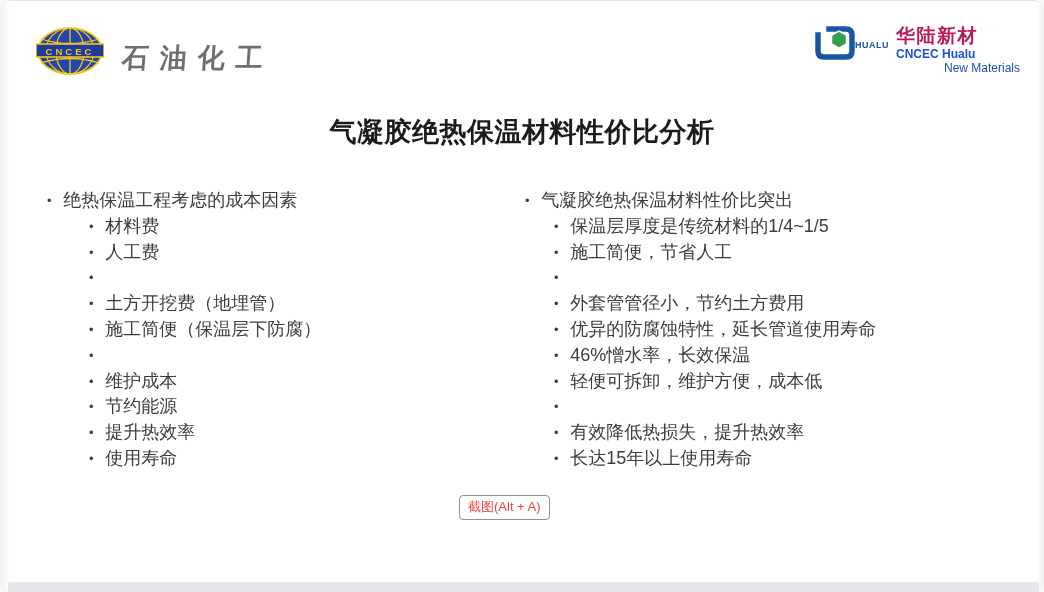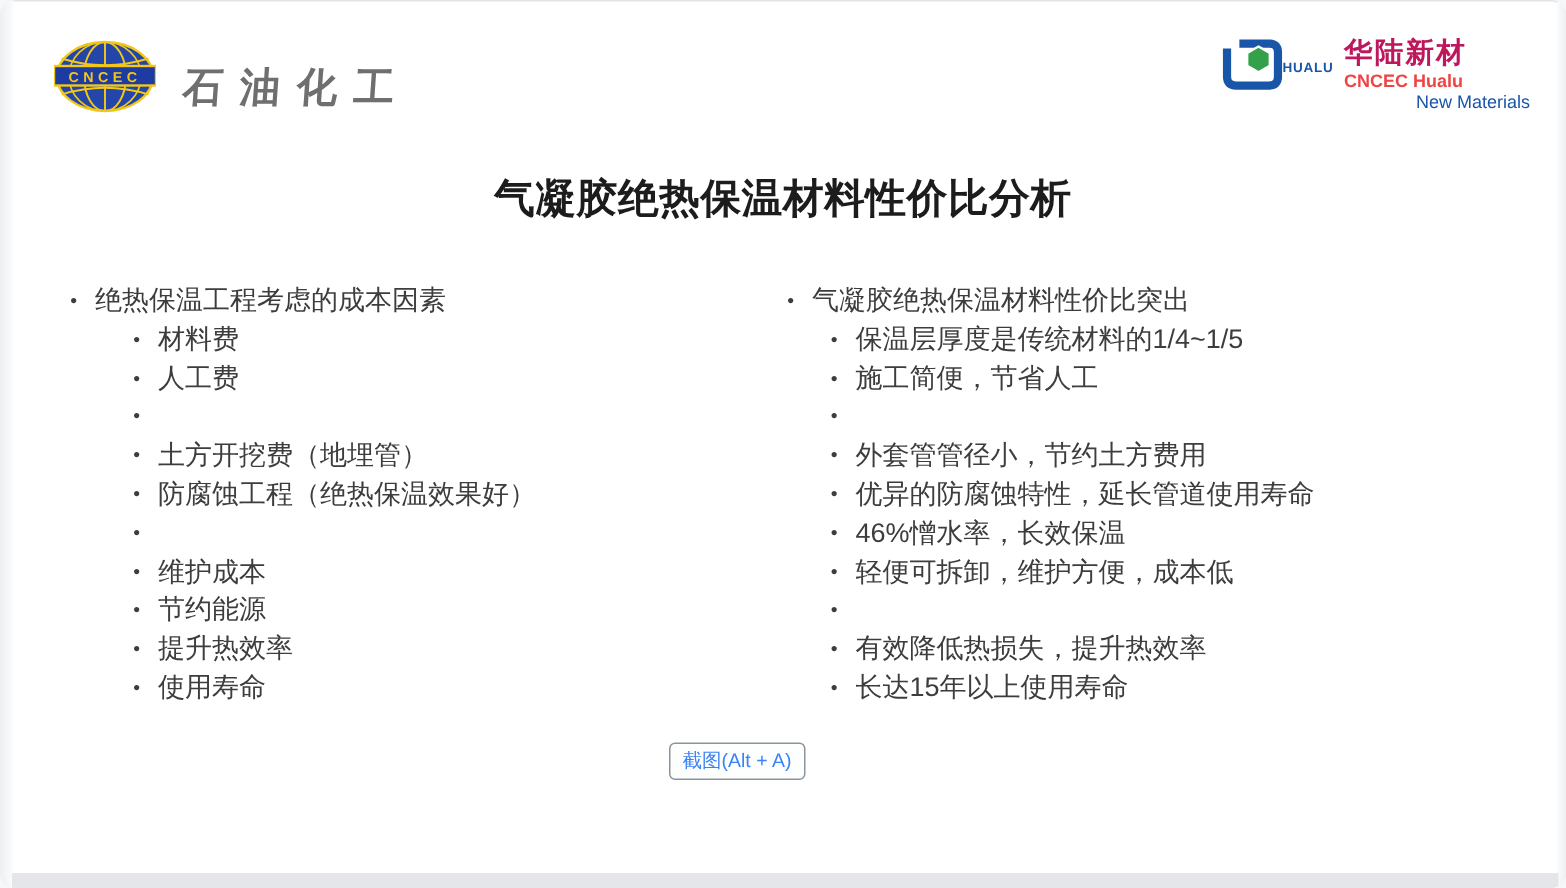--- a/index.html
+++ b/index.html
@@ -23,21 +23,21 @@
   .brand-cn{
     margin-left:18px;font-size:27px;font-weight:bold;color:#6f6f6f;
     letter-spacing:11px;font-family:"Liberation Serif","DejaVu Serif",serif;
     transform:skewX(-4deg);
   }
   .logo-hualu{position:absolute;right:24px;top:26px;display:flex;align-items:flex-start;}
   .hualu-icon-wrap{display:flex;flex-direction:row;align-items:center;margin-right:7px;}
   .hualu-word{font-size:9px;font-weight:bold;color:#1a56a8;letter-spacing:0.5px;margin-top:1px;}
   .hualu-text{display:flex;flex-direction:column;line-height:1.05;}
   .hualu-cn{font-size:19px;font-weight:bold;color:#be185d;letter-spacing:1.5px;}
-  .hualu-en1{font-size:12px;font-weight:bold;color:#ef4444;margin-top:2px;}
+  .hualu-en1{font-size:12px;font-weight:bold;color:#1d4ed8;margin-top:2px;}
   .hualu-en2{font-size:12px;color:#1a56a8;margin-top:1px;margin-left:48px;}
 
   
   .slide-title{
     position:absolute;left:0;right:0;top:114px;text-align:center;
     font-size:27px;font-weight:bold;color:#1c1c1c;letter-spacing:0.5px;
   }
 
   
   .col{position:absolute;top:188px;font-size:18px;line-height:25.8px;color:#3d3d3d;}
@@ -45,22 +45,22 @@
   .col-right{left:524px;width:480px;}
   .heading-row{display:flex;}
   .bullet{flex:0 0 auto;margin-right:11px;transform:scale(0.72);transform-origin:center;}
   ul.sub{list-style:none;margin:0;padding:0;}
   .col-left ul.sub{margin-left:42px;}
   .col-right ul.sub{margin-left:29px;}
   li.li{display:flex;}
 
   
   .shot-btn{
-    position:absolute;left:446px;top:495px;
-    font-size:13px;color:#3b82f6;background:#fdfefe;
+    position:absolute;left:459px;top:495px;
+    font-size:13px;color:#ef4444;background:#fdfefe;
     border:1px solid #8b939b;border-radius:4px;padding:2px 8px 3px 8px;
     box-shadow:0 0 0 2px rgba(255,255,255,0.8);
     cursor:pointer;white-space:nowrap;
   }
 </style>
 </head>
 <body>
 
 <div class="window">
 
@@ -111,21 +111,21 @@
         </li>
         <li class="li">
           <span class="bullet">•</span>
         </li>
         <li class="li">
           <span class="bullet">•</span>
           <span>土方开挖费（地埋管）</span>
         </li>
         <li class="li">
           <span class="bullet">•</span>
-          <span>防腐蚀工程（绝热保温效果好）</span>
+          <span>施工简便（保温层下防腐）</span>
         </li>
         <li class="li">
           <span class="bullet">•</span>
         </li>
         <li class="li">
           <span class="bullet">•</span>
           <span>维护成本</span>
         </li>
         <li class="li">
           <span class="bullet">•</span>

